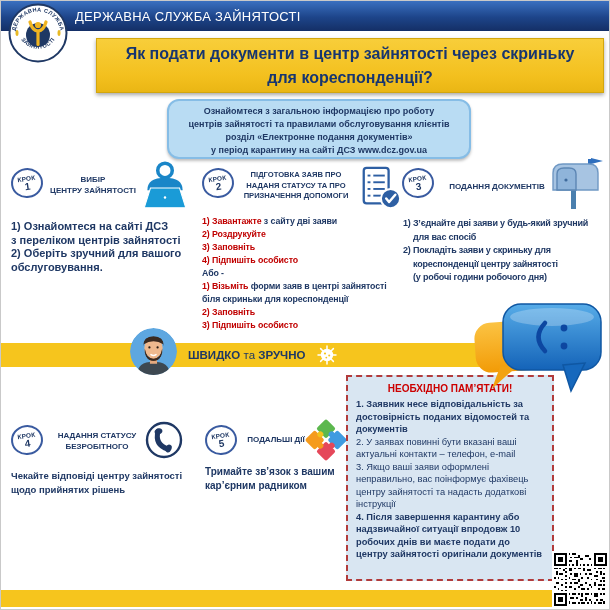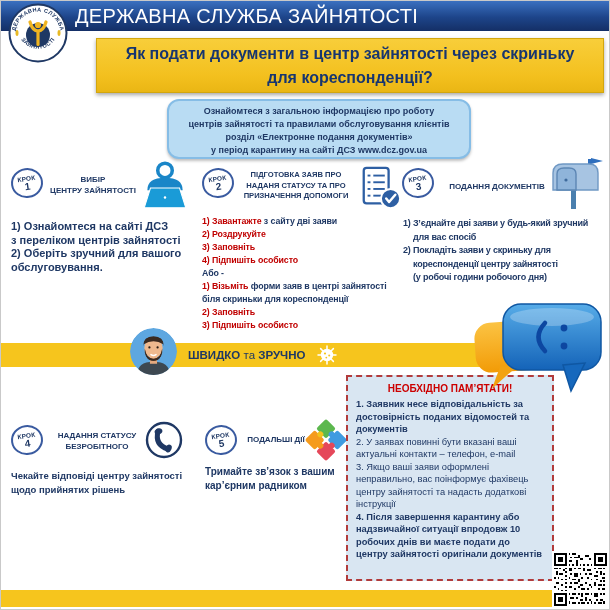--- a/index.html
+++ b/index.html
@@ -9,21 +9,21 @@
     font-family:"Liberation Sans",sans-serif;
   }
   .abs{position:absolute;}
   .navy{color:#1F3864;}
   .redtx{color:#C00000;}
 
   
   .header{left:0;top:0;width:610px;height:30px;
     background:linear-gradient(180deg,#3a70c0 0%,#1d4489 55%,#142f66 100%);}
   .org-name{left:74px;top:0;height:30px;line-height:31px;color:#fff;
-    font-size:20px;letter-spacing:.3px;white-space:nowrap;}
+    font-size:13px;letter-spacing:.3px;white-space:nowrap;}
   .logo{left:7px;top:2px;width:60px;height:60px;z-index:6;}
 
   
   .banner{left:95px;top:37px;width:506px;height:53px;
     background:linear-gradient(180deg,#f8ce3a 0%,#f3c01e 70%,#eab614 100%);
     border:1px solid #d2a60e;box-shadow:0 2px 4px rgba(0,0,0,.35);
     display:flex;flex-direction:column;justify-content:center;
     font-size:16px;font-weight:bold;line-height:24px;color:#17356f;text-align:center;}
 
   

